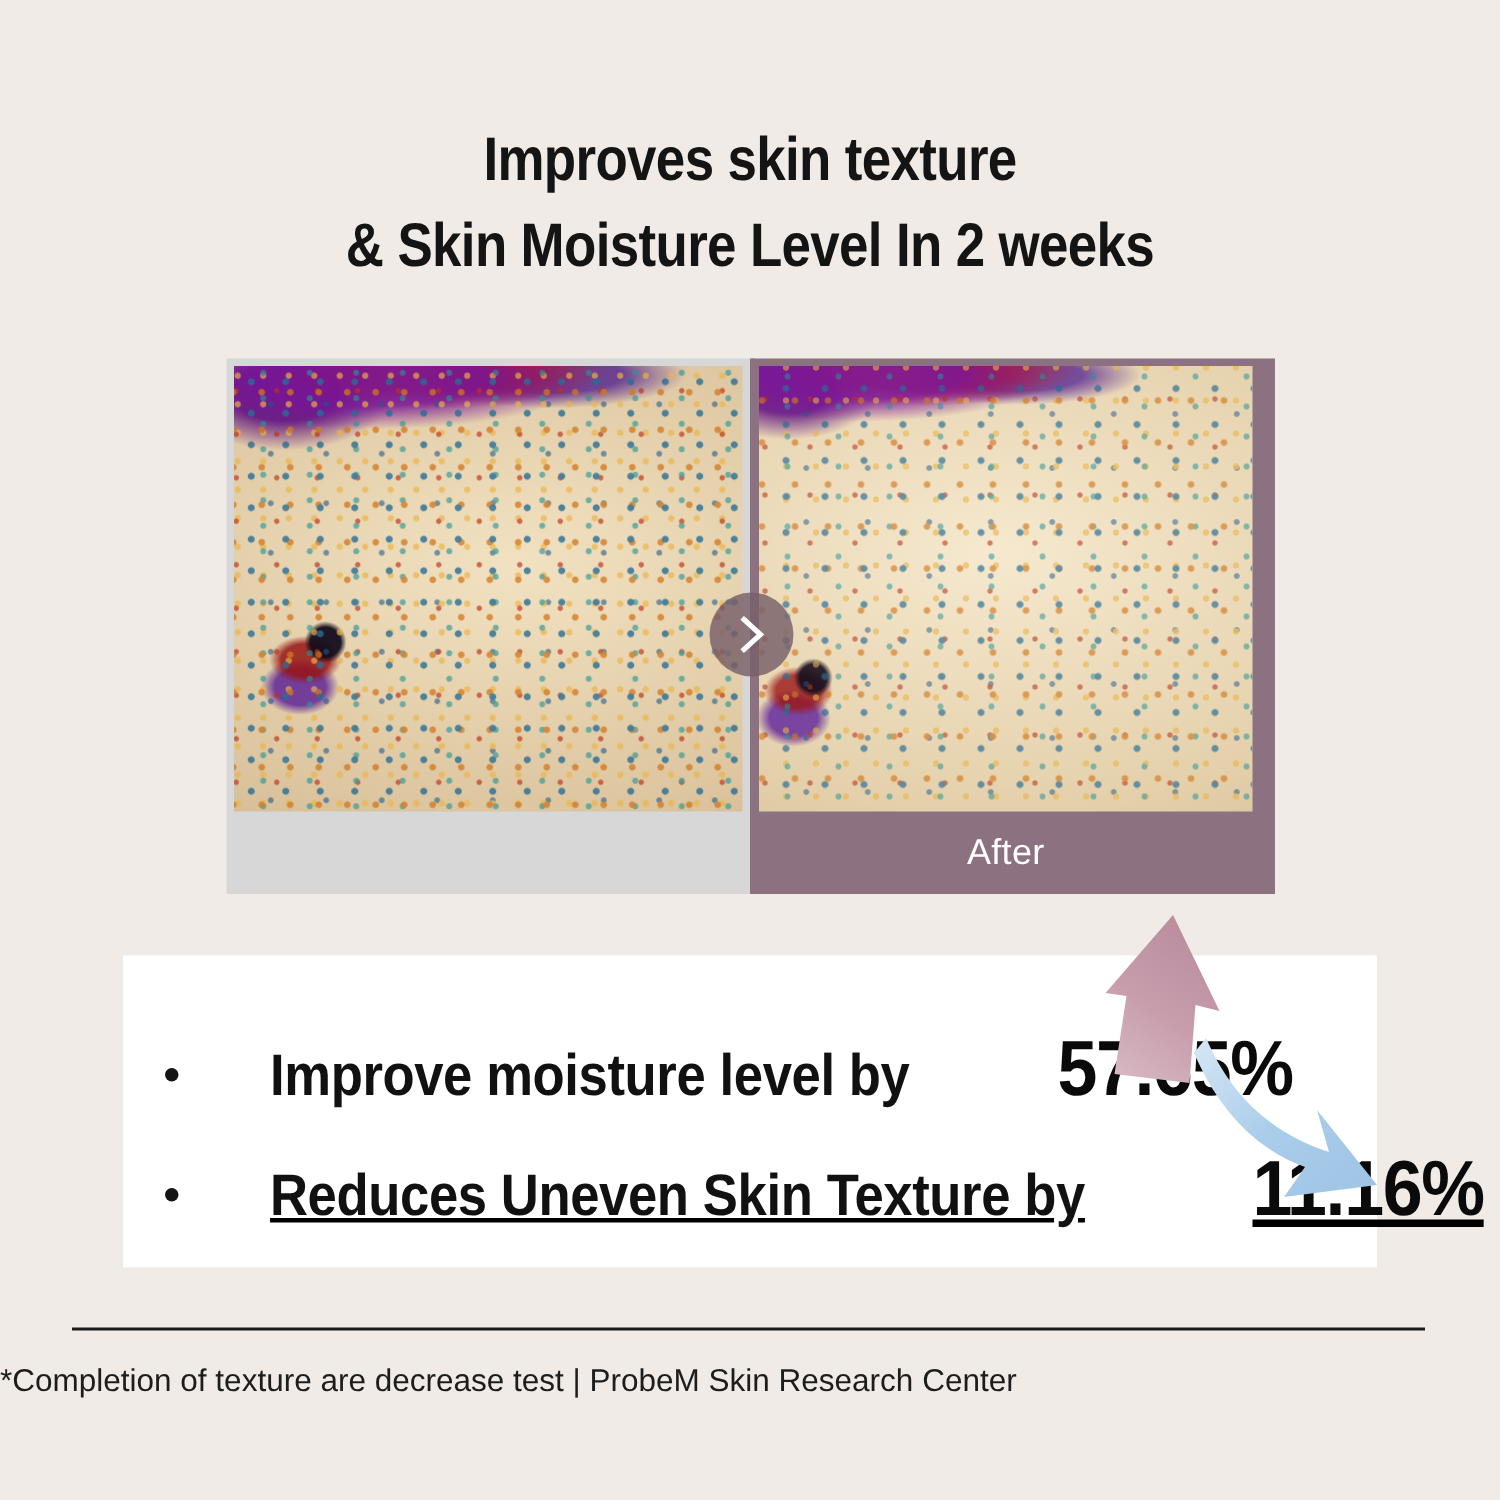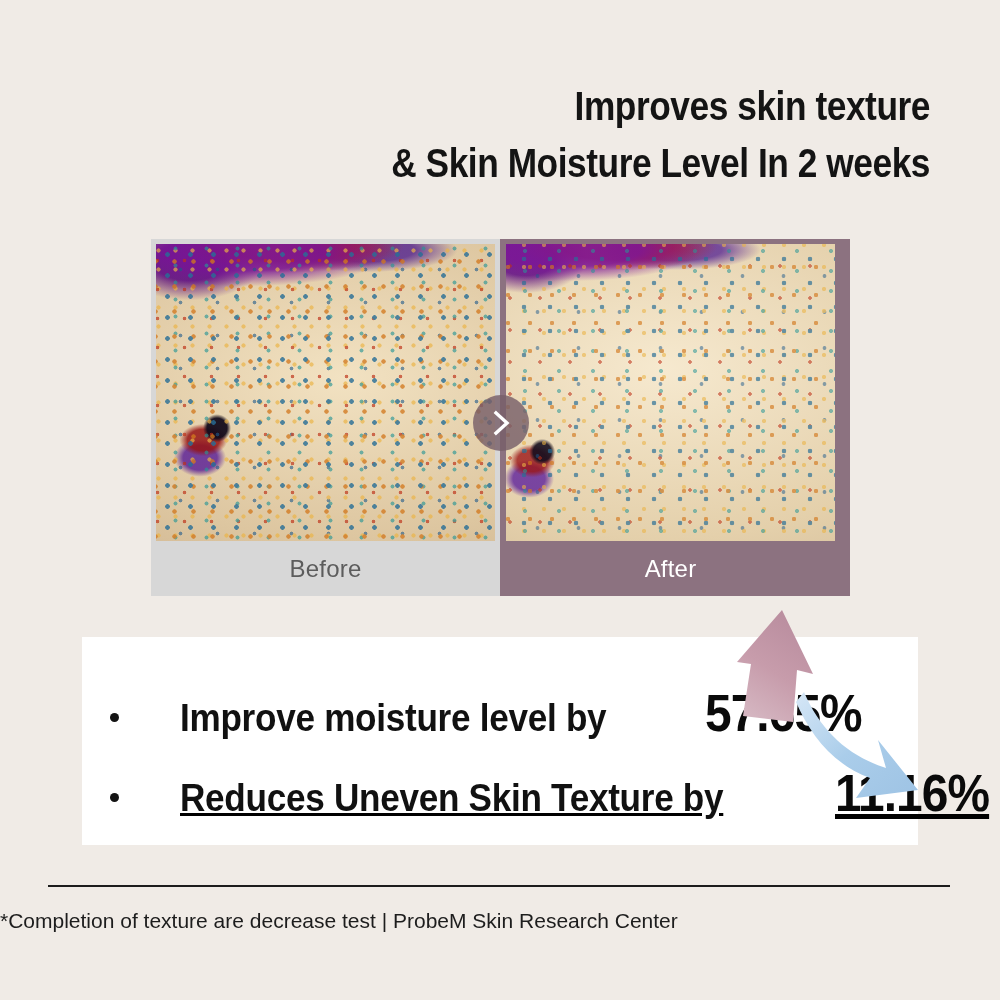--- a/index.html
+++ b/index.html
@@ -14,21 +14,21 @@
     overflow: hidden;
     position: relative;
   }
 
   
   .heading {
     position: absolute;
     left: 0;
     top: 82px;
     width: 1000px;
-    text-align: right;
+    text-align: center;
     color: #141414;
     font-family: "Liberation Sans Narrow", "Liberation Sans", sans-serif;
     font-weight: bold;
     line-height: 1.18;
     letter-spacing: -0.5px;
   }
   .heading .line1 {
     display: block;
     font-size: 41px;
     transform: scaleX(0.86);
@@ -241,21 +241,20 @@
   <span class="line1">Improves skin texture</span>
   <span class="line2">&amp; Skin Moisture Level In 2 weeks</span>
 </div>
 
 <div class="compare">
 
   <div class="panel before">
     <div class="skin">
       <div class="dots"></div>
     </div>
-    <div class="caption">Before</div>
   </div>
 
   <div class="panel after">
     <div class="skin v2">
       <div class="dots v2"></div>
     </div>
     <div class="caption">After</div>
   </div>
 
   <div class="divider-v"></div>

